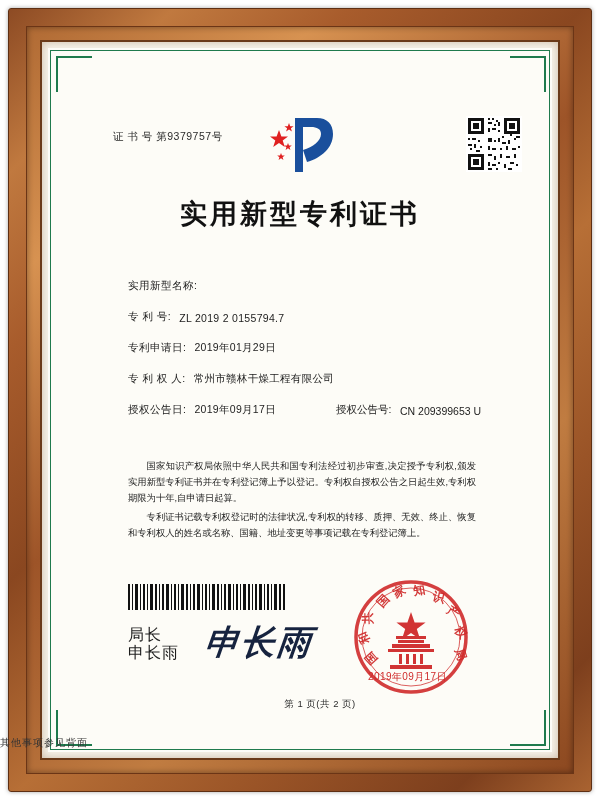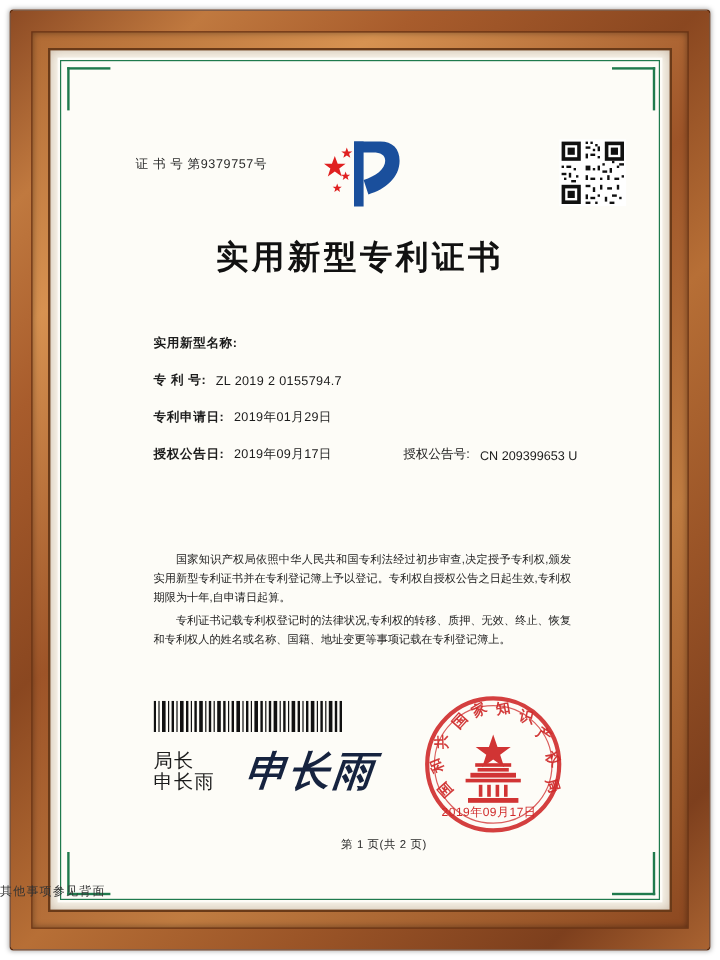--- a/index.html
+++ b/index.html
@@ -133,21 +133,20 @@
   .field-row {
     display: flex;
     align-items: flex-end;
     height: 31px;
     font-size: 10.5px;
     color: #1c1c1c;
   }
   .field-label {
     white-space: nowrap;
     letter-spacing: 0.5px;
-    font-weight: bold;
   }
   .field-value {
     margin-left: 8px;
     white-space: nowrap;
     letter-spacing: 0.3px;
   }
   .field-row.dual { position: relative; }
   .field-row.dual .second-label {
     position: absolute;
     left: 208px;
@@ -346,20 +345,24 @@
     <span class="field-label">实用新型名称:</span>
   </div>
   <div class="field-row">
     <span class="field-label">专 利 号:</span>
     <span class="field-value">ZL 2019 2 0155794.7</span>
   </div>
   <div class="field-row">
     <span class="field-label">专利申请日:</span>
     <span class="field-value">2019年01月29日</span>
   </div>
+  <div class="field-row">
+    <span class="field-label">专 利 权 人:</span>
+    <span class="field-value">常州市赣林干燥工程有限公司</span>
+  </div>
   <div class="field-row dual">
     <span class="field-label">授权公告日:</span>
     <span class="field-value">2019年09月17日</span>
     <span class="second-label">授权公告号:</span>
     <span class="second-value">CN 209399653 U</span>
   </div>
 </div>
 
 <div class="paragraphs">
   <p>国家知识产权局依照中华人民共和国专利法经过初步审查,决定授予专利权,颁发实用新型专利证书并在专利登记簿上予以登记。专利权自授权公告之日起生效,专利权期限为十年,自申请日起算。</p>

